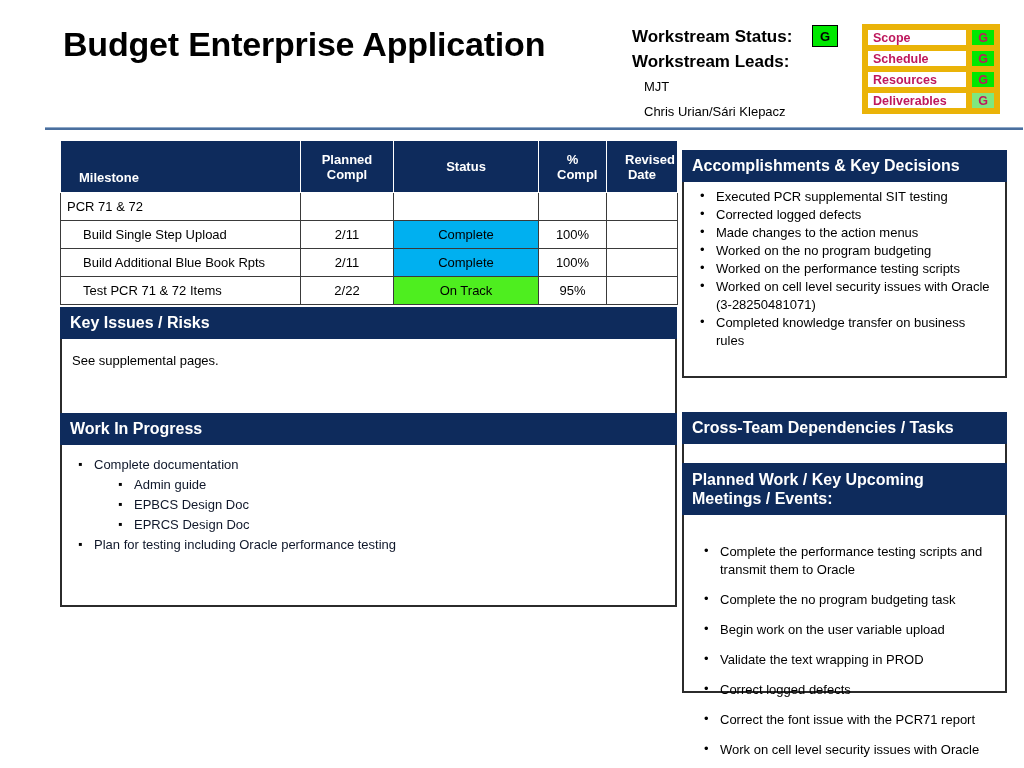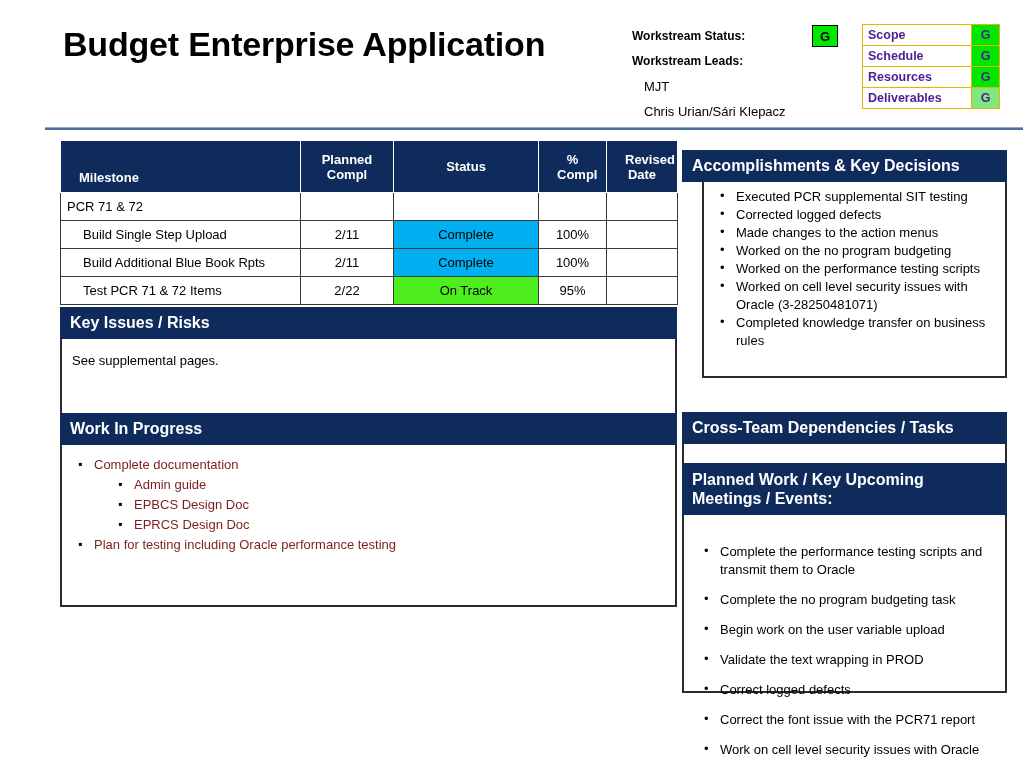--- a/index.html
+++ b/index.html
@@ -18,42 +18,42 @@
     font-size: 34px; font-weight: bold; color: #000000;
     line-height: 44px; letter-spacing: -0.2px; white-space: nowrap;
   }
   .title-sub {
     font-size: 30px; font-weight: bold; color: #3F6DA8;
     line-height: 40px; letter-spacing: -0.2px;
   }
 
   .ws-block { position: absolute; left: 632px; top: 24px; width: 230px; }
   .ws-line {
-    font-size: 12px; font-weight: bold; color: #000;
+    font-size: 17px; font-weight: bold; color: #000;
     line-height: 25px; white-space: nowrap;
   }
   .ws-lead {
     font-size: 13px; font-weight: normal; color: #000;
     line-height: 25px; white-space: nowrap; padding-left: 12px;
   }
   .ws-status-chip {
     position: absolute; left: 812px; top: 25px;
     width: 26px; height: 22px;
     border: 1px solid #000; background: #00E800;
     font-size: 13px; font-weight: bold; color: #000;
     display: flex; align-items: center; justify-content: center;
   }
 
   .ws-table {
     position: absolute; left: 862px; top: 24px;
     width: 138px; border-collapse: collapse;
   }
   .ws-table td {
-    border: 1px solid #eab308; height: 21px; padding: 0 5px;
-    font-size: 12.5px; font-weight: bold; color: #4c1d95;
+    border: 6px solid #eab308; height: 21px; padding: 0 5px;
+    font-size: 12.5px; font-weight: bold; color: #be185d;
   }
   .ws-table td.flag {
     width: 28px; text-align: center; padding: 0;
   }
 
   .hr-rule {
     position: absolute; left: 45px; top: 127px;
     width: 978px; height: 3px;
     background: #4A6F9E; border-top: 1px solid #8FA9C8;
   }
@@ -99,33 +99,33 @@
   
   #key-issues { position: absolute; left: 60px; top: 307px; width: 617px; border-radius: 20px; }
   #key-issues .panel-body { height: 80px; padding: 14px 10px; }
   .ki-text { font-size: 13px; color: #000; }
 
   
   #wip { position: absolute; left: 60px; top: 413px; width: 617px; }
   #wip .panel-body { height: 162px; padding: 10px 10px 10px 14px; }
   .wip-list { list-style: none; margin: 0; padding: 0; }
   .wip-list li {
-    font-size: 13px; color: #7f1d1d; line-height: 20px;
+    font-size: 13px; color: #0f172a; line-height: 20px;
     padding-left: 18px; position: relative;
   }
   .wip-list li::before {
     content: "\25AA"; position: absolute; left: 2px; top: -1px;
     font-size: 12px; color: #000;
   }
   .wip-list li.lvl2 { padding-left: 58px; }
   .wip-list li.lvl2::before { left: 42px; }
 
   
   #accomplishments { position: absolute; left: 682px; top: 150px; width: 325px; }
-  #accomplishments .panel-body { height: 196px; padding: 6px 8px 6px 6px; margin-left: 20px; }
+  #accomplishments .panel-body { height: 196px; padding: 6px 8px 6px 6px; }
 
   #crossteam { position: absolute; left: 682px; top: 412px; width: 325px; }
   #crossteam .panel-body { height: 26px; }
 
   #plannedwork { position: absolute; left: 682px; top: 463px; width: 325px; }
   #plannedwork .panel-body { height: 178px; padding: 16px 8px 6px 6px; }
   #plannedwork .panel-hdr { line-height: 19px; }
 
   .dot-list { list-style: none; margin: 0; padding: 0; }
   .dot-list li {

